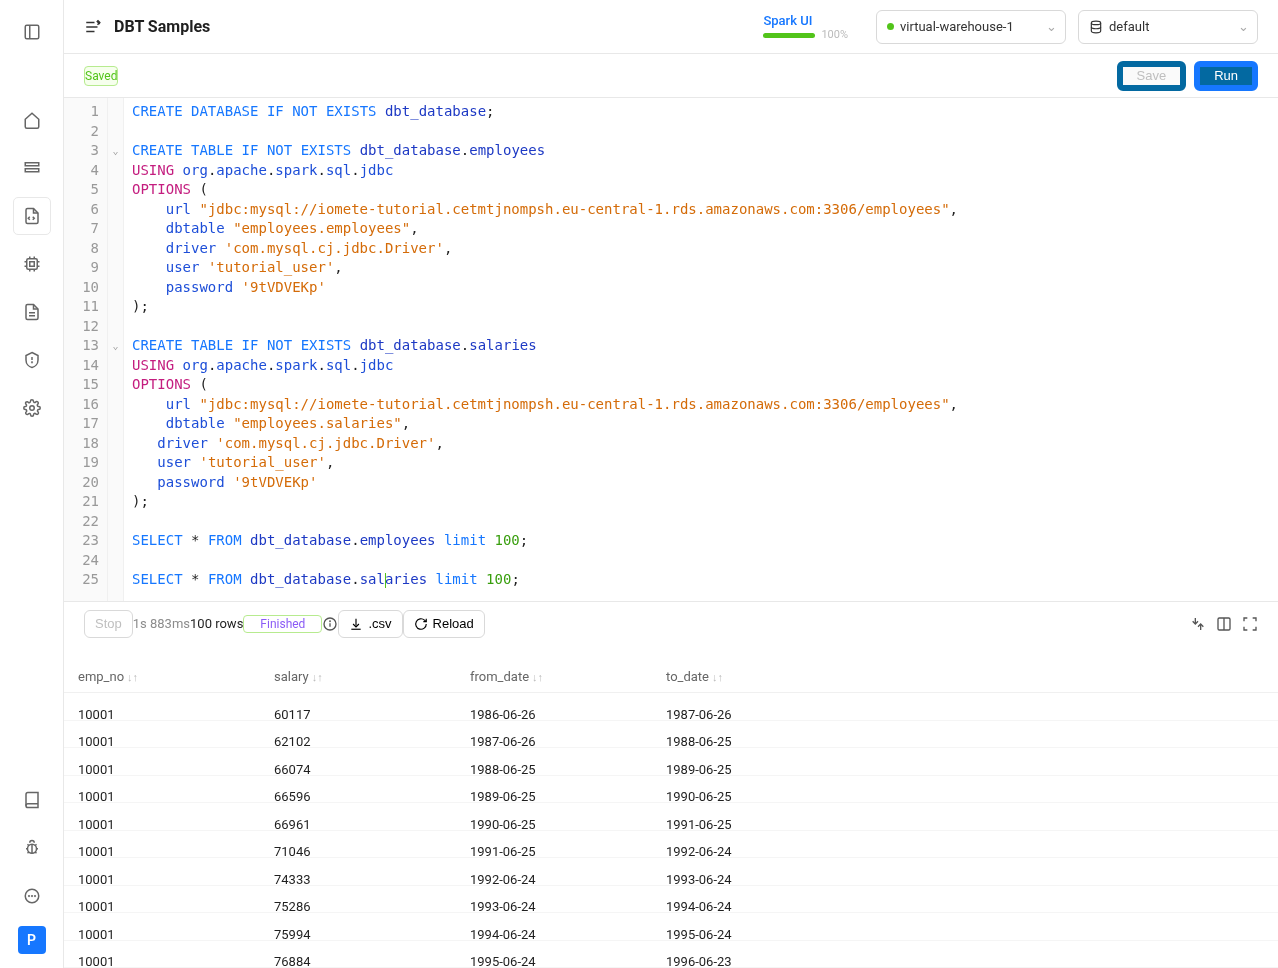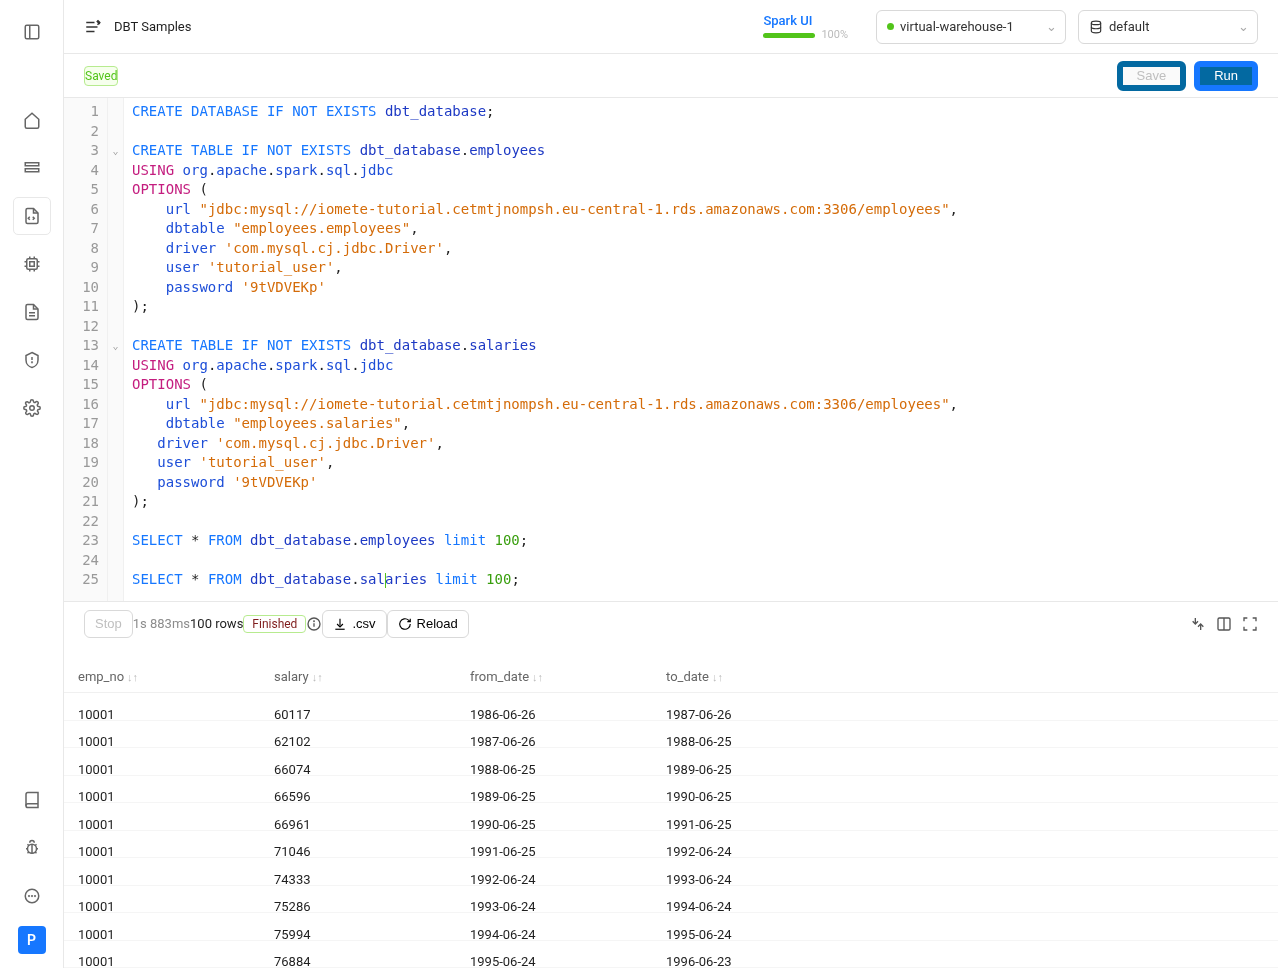--- a/index.html
+++ b/index.html
@@ -6,21 +6,21 @@
 body { font-family: -apple-system, BlinkMacSystemFont, "Segoe UI", Roboto, sans-serif; font-size: 14px; color: #1f1f1f; background: #fff; display: flex; height: 968px; width: 1278px; overflow: hidden; }
 .left-rail { width: 64px; border-right: 1px solid #e8e8e8; display: flex; flex-direction: column; align-items: center; padding: 8px 0; }
 .rail-icon { width: 36px; height: 36px; display: flex; align-items: center; justify-content: center; border-radius: 4px; margin: 6px 0; cursor: pointer; color: #666; }
 .rail-icon.active { background: #fff; outline: 1px solid #e8e8e8; }
 .rail-spacer { flex: 1; }
 .avatar { width: 28px; height: 28px; border-radius: 4px; background: #1677ff; color: #fff; display: flex; align-items: center; justify-content: center; font-weight: 600; font-size: 14px; margin: 6px 0; }
 .main { flex: 1; display: flex; flex-direction: column; }
 
 .header { height: 54px; border-bottom: 1px solid #e8e8e8; display: flex; align-items: center; padding: 0 20px; gap: 12px; }
 .menu-toggle { display: flex; align-items: center; justify-content: center; color: #333; }
-.title { font-weight: 400; font-size: 13px; }
+.title { font-weight: 700; font-size: 16px; }
 .header-spacer { flex: 1; }
 .spark-block { display: flex; flex-direction: column; align-items: flex-start; margin-right: 16px; }
 .spark-link { color: #1677ff; font-size: 13px; font-weight: 500; }
 .spark-progress { width: 52px; height: 5px; border-radius: 3px; background: #52c41a; margin-top: 2px; }
 .spark-pct { font-size: 11px; color: #bbb; margin-left: 2px;}
 .spark-row2 { display: flex; align-items: center; gap: 4px;}
 .dropdown { border: 1px solid #d9d9d9; border-radius: 6px; height: 34px; padding: 0 28px 0 10px; display: flex; align-items: center; gap: 6px; position: relative; background: #fff; font-size: 13px; color: #333; }
 .dropdown .chev { position: absolute; right: 8px; color: #aaa; }
 .dot { width: 7px; height: 7px; border-radius: 50%; background: #52c41a; }
 
@@ -38,21 +38,21 @@
 .code { flex: 1; padding: 4px 8px; white-space: pre; line-height: 19.5px; }
 .kw { color: #1677ff; }
 .pk { color: #c41d7f; }
 .gr { color: #1d4ed8; }
 .tn { color: #1d39c4; }
 .str { color: #d46b08; }
 .num { color: #389e0d; }
 
 .results-bar { height: 44px; border-top: 1px solid #e8e8e8; display: flex; align-items: center; padding: 0 20px; gap: 0; font-size: 13px;}
 .muted { color: #8c8c8c; }
-.finished-tag { border: 1px solid #b7eb8f; color: #7f1d1d; padding: 1px 8px; border-radius: 4px; font-size: 12px; }
+.finished-tag { border: 1px solid #b7eb8f; color: #8b5cf6; padding: 1px 16px; border-radius: 4px; font-size: 12px; }
 .smallbtn { border: 1px solid #d9d9d9; border-radius: 6px; height: 28px; padding: 0 10px; display: flex; align-items: center; gap: 5px; background: #fff; font-size: 13px; }
 .icon-btn { color: #555; cursor:pointer; }
 
 .table { flex: 0 0 auto; overflow: hidden; }
 .thead, .trow { display: flex; }
 .th, .td { padding: 8px 14px; font-size: 13px; margin-top: 16px; }
 .th { color: #666; font-weight: 400; }
 .col0 { width: 196px; }
 .col1 { width: 196px; }
 .col2 { width: 196px; }

